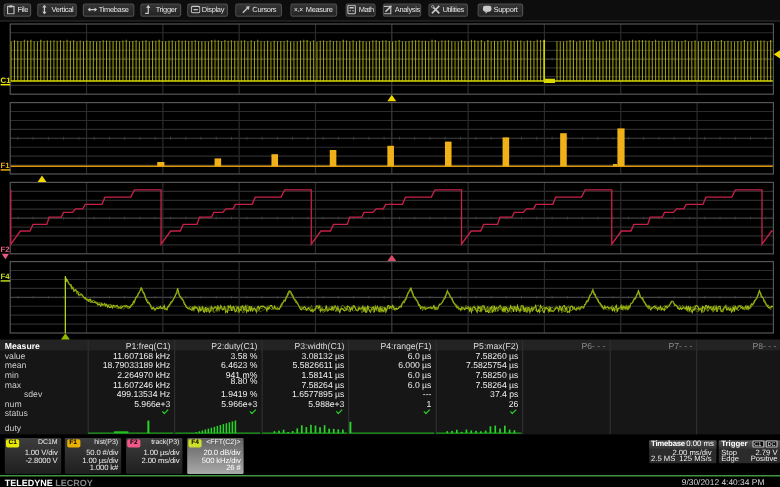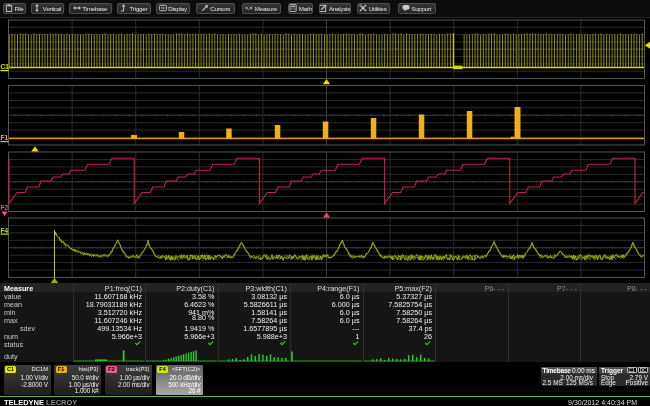--- a/index.html
+++ b/index.html
@@ -696,21 +696,21 @@
       <div style="position:absolute;left:4px;top:8.8px;font-size:7.2px;color:#ccc">value</div>
       <div style="position:absolute;left:4px;top:16.8px;font-size:7.2px;color:#ccc">mean</div>
       <div style="position:absolute;left:4px;top:24.9px;font-size:7.2px;color:#ccc">min</div>
       <div style="position:absolute;left:4px;top:32.9px;font-size:7.2px;color:#ccc">max</div>
       <div style="position:absolute;left:20px;top:40.9px;font-size:7.2px;color:#ccc">sdev</div>
       <div style="position:absolute;left:4px;top:49.0px;font-size:7.2px;color:#ccc">num</div>
       <div style="position:absolute;left:4px;top:57.0px;font-size:7.2px;color:#ccc">status</div>
       <div style="position:absolute;left:4px;top:69px;font-size:7.2px;color:#ccc">duty</div>
       <div style="position:absolute;right:508px;top:8.8px;font-size:7.2px;color:#f0f0f0">11.607168 kHz</div>
       <div style="position:absolute;right:508px;top:16.8px;font-size:7.2px;color:#f0f0f0">18.79033189 kHz</div>
-      <div style="position:absolute;right:508px;top:24.9px;font-size:7.2px;color:#f0f0f0">3.512720 kHz</div>
+      <div style="position:absolute;right:508px;top:24.9px;font-size:7.2px;color:#f0f0f0">2.264970 kHz</div>
       <div style="position:absolute;right:508px;top:32.9px;font-size:7.2px;color:#f0f0f0">11.607246 kHz</div>
       <div style="position:absolute;right:508px;top:40.9px;font-size:7.2px;color:#f0f0f0">499.13534 Hz</div>
       <div style="position:absolute;right:508px;top:49.0px;font-size:7.2px;color:#f0f0f0">5.966e+3</div>
       <div style="position:absolute;right:510px;top:58.0px;width:5px;height:2.5px;border-left:1.4px solid #2ad32a;border-bottom:1.4px solid #2ad32a;transform:rotate(-45deg)"></div>
       <div style="position:absolute;right:435.5px;top:8.8px;font-size:7.2px;color:#f0f0f0">3.58 %</div>
       <div style="position:absolute;right:435.5px;top:16.8px;font-size:7.2px;color:#f0f0f0">6.4623 %</div>
       <div style="position:absolute;right:435.5px;top:24.9px;font-size:7.2px;color:#f0f0f0">941 m%</div>
       <div style="position:absolute;right:435.5px;top:30px;font-size:7.2px;color:#f0f0f0">8.80 %</div>
       <div style="position:absolute;right:435.5px;top:40.9px;font-size:7.2px;color:#f0f0f0">1.9419 %</div>
       <div style="position:absolute;right:435.5px;top:49.0px;font-size:7.2px;color:#f0f0f0">5.966e+3</div>
@@ -722,21 +722,21 @@
       <div style="position:absolute;right:363px;top:40.9px;font-size:7.2px;color:#f0f0f0">1.6577895 µs</div>
       <div style="position:absolute;right:363px;top:49.0px;font-size:7.2px;color:#f0f0f0">5.988e+3</div>
       <div style="position:absolute;right:365px;top:58.0px;width:5px;height:2.5px;border-left:1.4px solid #2ad32a;border-bottom:1.4px solid #2ad32a;transform:rotate(-45deg)"></div>
       <div style="position:absolute;right:290.5px;top:8.8px;font-size:7.2px;color:#f0f0f0">6.0 µs</div>
       <div style="position:absolute;right:290.5px;top:16.8px;font-size:7.2px;color:#f0f0f0">6.000 µs</div>
       <div style="position:absolute;right:290.5px;top:24.9px;font-size:7.2px;color:#f0f0f0">6.0 µs</div>
       <div style="position:absolute;right:290.5px;top:32.9px;font-size:7.2px;color:#f0f0f0">6.0 µs</div>
       <div style="position:absolute;right:290.5px;top:40.9px;font-size:7.2px;color:#f0f0f0">---</div>
       <div style="position:absolute;right:290.5px;top:49.0px;font-size:7.2px;color:#f0f0f0">1</div>
       <div style="position:absolute;right:292.5px;top:58.0px;width:5px;height:2.5px;border-left:1.4px solid #2ad32a;border-bottom:1.4px solid #2ad32a;transform:rotate(-45deg)"></div>
-      <div style="position:absolute;right:218px;top:8.8px;font-size:7.2px;color:#f0f0f0">5.37327 µs</div>
+      <div style="position:absolute;right:218px;top:8.8px;font-size:7.2px;color:#f0f0f0">7.58260 µs</div>
       <div style="position:absolute;right:218px;top:16.8px;font-size:7.2px;color:#f0f0f0">7.5825754 µs</div>
       <div style="position:absolute;right:218px;top:24.9px;font-size:7.2px;color:#f0f0f0">7.58250 µs</div>
       <div style="position:absolute;right:218px;top:32.9px;font-size:7.2px;color:#f0f0f0">7.58264 µs</div>
       <div style="position:absolute;right:218px;top:40.9px;font-size:7.2px;color:#f0f0f0">37.4 ps</div>
       <div style="position:absolute;right:218px;top:49.0px;font-size:7.2px;color:#f0f0f0">26</div>
       <div style="position:absolute;right:220px;top:58.0px;width:5px;height:2.5px;border-left:1.4px solid #2ad32a;border-bottom:1.4px solid #2ad32a;transform:rotate(-45deg)"></div>
     </div>
 <div style="position:absolute;left:3.5px;top:364.5px;width:47px;height:30px;background:linear-gradient(#3d3d3d,#1e1e1e);border-radius:1px">
       <div style="position:absolute;left:1.5px;top:1.5px;width:11px;height:6.5px;background:#e8e800;border-radius:1.5px;color:#000;font-size:5.5px;font-weight:bold;text-align:center;line-height:6.5px">C1</div>
       <div style="position:absolute;right:2.5px;top:1.5px;font-size:5.8px;color:#eee">DC1M</div>

